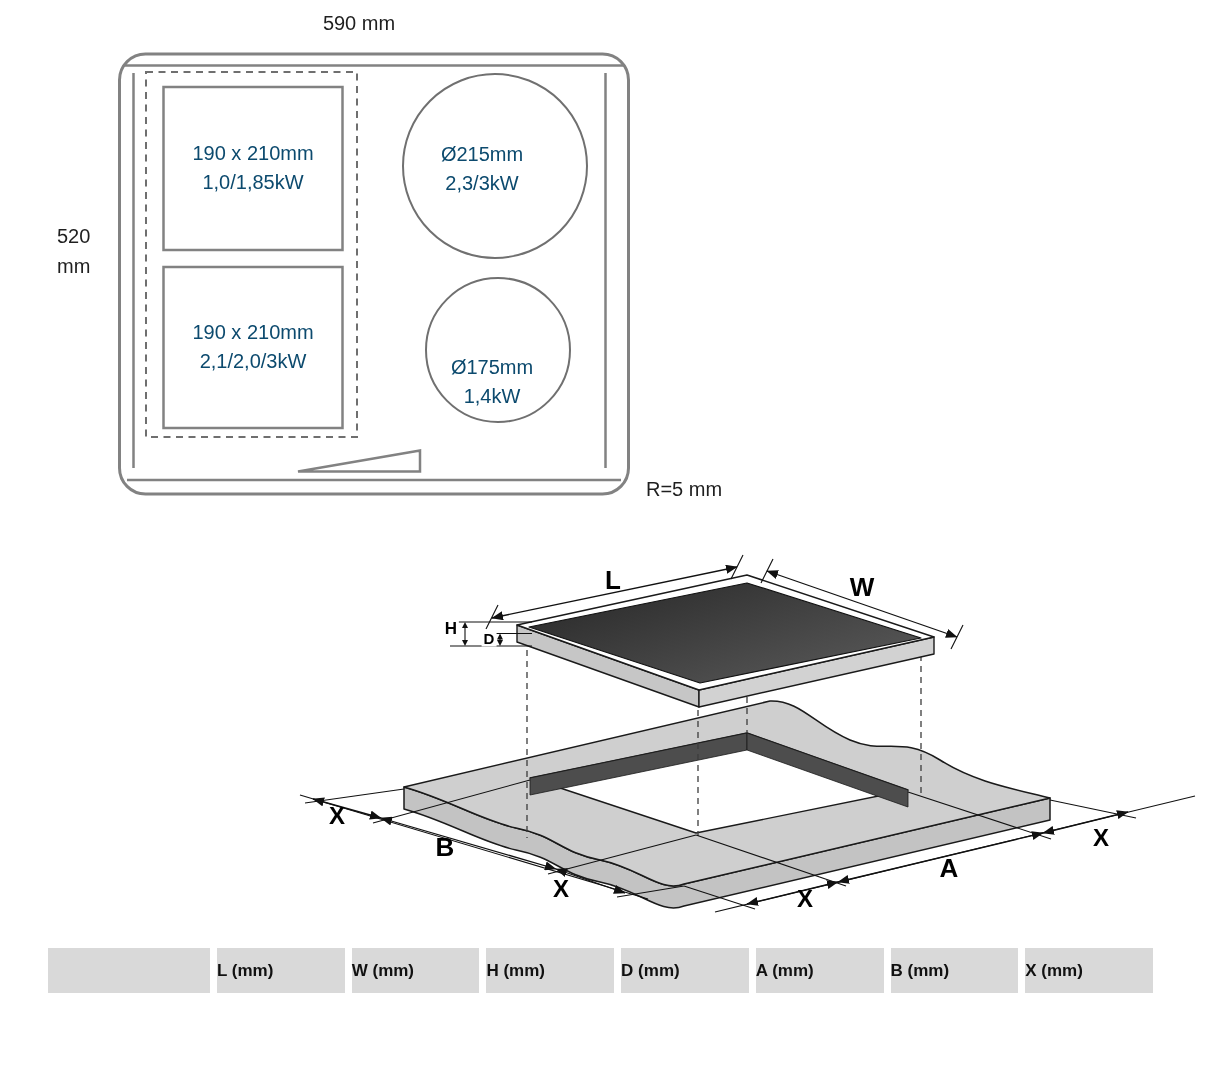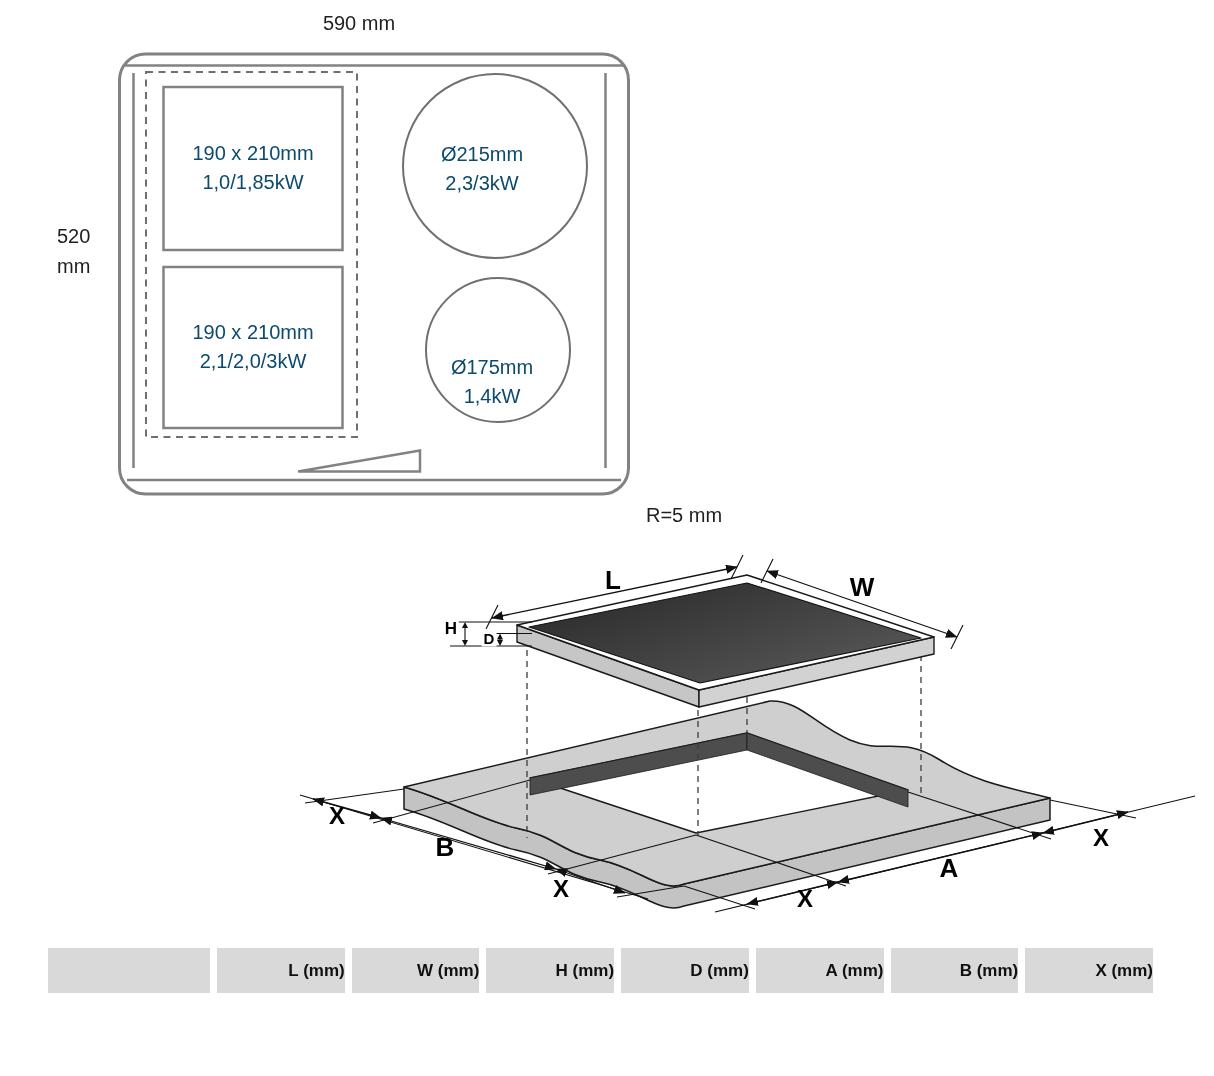--- a/index.html
+++ b/index.html
@@ -17,21 +17,21 @@
   .iso-small{font-size:17px;background:#fff;padding:0 2px;}
   .iso-tiny{font-size:15px;background:#fff;padding:0 2px;}
   svg{display:block;}
   
   table.spec{
     position:absolute;left:41px;top:939px;
     border-collapse:separate;border-spacing:7px 9px;
     table-layout:fixed;width:1119px;
   }
   table.spec td,table.spec th{
-    height:45px;padding:0;text-align:right;vertical-align:middle;
+    height:45px;padding:0;text-align:left;vertical-align:middle;
     font-family:"Liberation Sans",sans-serif;
   }
   table.spec th{background:#d9d9d9;font-size:17px;font-weight:bold;color:#111;}
   table.spec td{background:#f0f0f0;font-size:18px;font-weight:normal;color:#111;}
   table.spec td.model{font-weight:bold;font-size:18px;}
   .bottom-fade{
     position:absolute;left:0;top:1050px;width:1214px;height:26px;
     background:linear-gradient(to bottom,#ffffff 0%,#e0e0e0 100%);
   }
 </style>
@@ -128,21 +128,21 @@
     </g>
   </svg>
 
   <div class="abs ctr dim-text" style="left:359px;top:23px;">590 mm</div>
 
   <div class="abs dim-text" style="left:57px;top:221px;line-height:30px;">
     <div>520</div>
     <div>mm</div>
   </div>
 
-  <div class="abs dim-text" style="left:646px;top:504px;">R=5 mm</div>
+  <div class="abs dim-text" style="left:646px;top:478px;">R=5 mm</div>
 
   <div class="abs ctr zone-label" style="left:253px;top:168px;">
     <div>190 x 210mm</div>
     <div>1,0/1,85kW</div>
   </div>
   <div class="abs ctr zone-label" style="left:253px;top:347px;">
     <div>190 x 210mm</div>
     <div>2,1/2,0/3kW</div>
   </div>
   <div class="abs ctr zone-label" style="left:482px;top:169px;">

